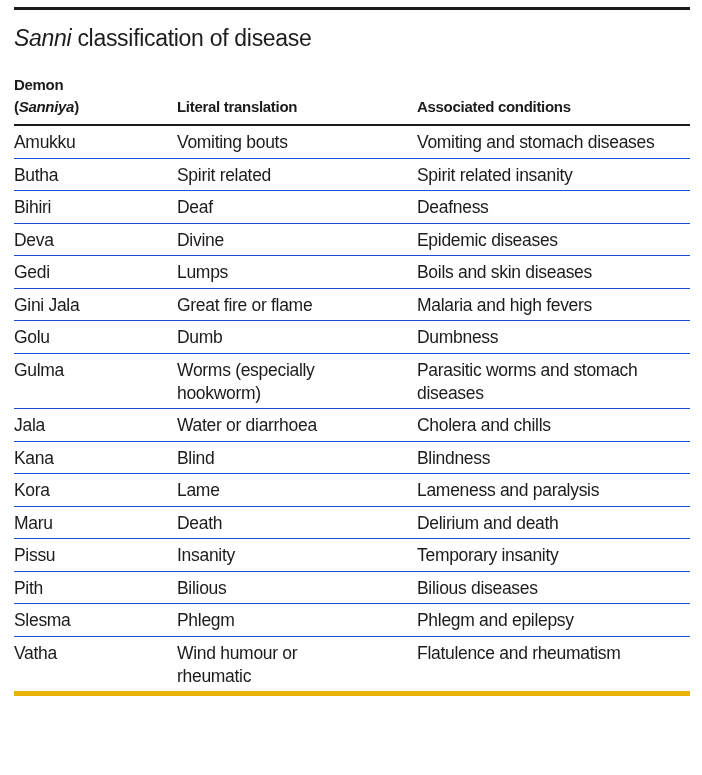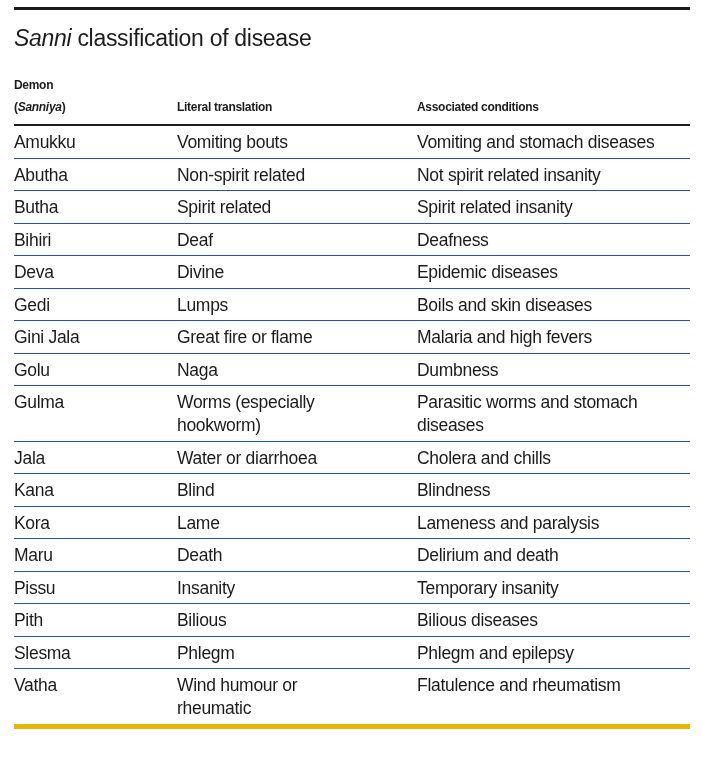--- a/index.html
+++ b/index.html
@@ -37,21 +37,21 @@
     border-collapse: collapse;
     width: 676px;
     table-layout: fixed;
   }
   col.c1 { width: 163px; }
   col.c2 { width: 240px; }
   col.c3 { width: 273px; }
   th {
     text-align: left;
     vertical-align: bottom;
-    font-size: 12px;
+    font-size: 15px;
     font-weight: bold;
     line-height: 22px;
     letter-spacing: -0.3px;
     padding: 0 6px 6px 0;
     border-bottom: 2px solid #1c1b1b;
     color: #1d1c1c;
   }
   td {
     font-size: 17.5px;
     font-weight: normal;
@@ -88,25 +88,20 @@
         <th>Associated conditions</th>
       </tr>
     </thead>
     <tbody id="rows">
         <tr>
     <td>Amukku</td>
     <td>Vomiting bouts</td>
     <td>Vomiting and stomach diseases</td>
   </tr>
         <tr>
-    <td>Abutha</td>
-    <td>Non-spirit related</td>
-    <td>Not spirit related insanity</td>
-  </tr>
-        <tr>
     <td>Butha</td>
     <td>Spirit related</td>
     <td>Spirit related insanity</td>
   </tr>
         <tr>
     <td>Bihiri</td>
     <td>Deaf</td>
     <td>Deafness</td>
   </tr>
         <tr>
@@ -119,21 +114,21 @@
     <td>Lumps</td>
     <td>Boils and skin diseases</td>
   </tr>
         <tr>
     <td>Gini Jala</td>
     <td>Great fire or flame</td>
     <td>Malaria and high fevers</td>
   </tr>
         <tr>
     <td>Golu</td>
-    <td>Naga</td>
+    <td>Dumb</td>
     <td>Dumbness</td>
   </tr>
         <tr>
     <td>Gulma</td>
     <td>Worms (especially
 hookworm)</td>
     <td>Parasitic worms and stomach
 diseases</td>
   </tr>
         <tr>

